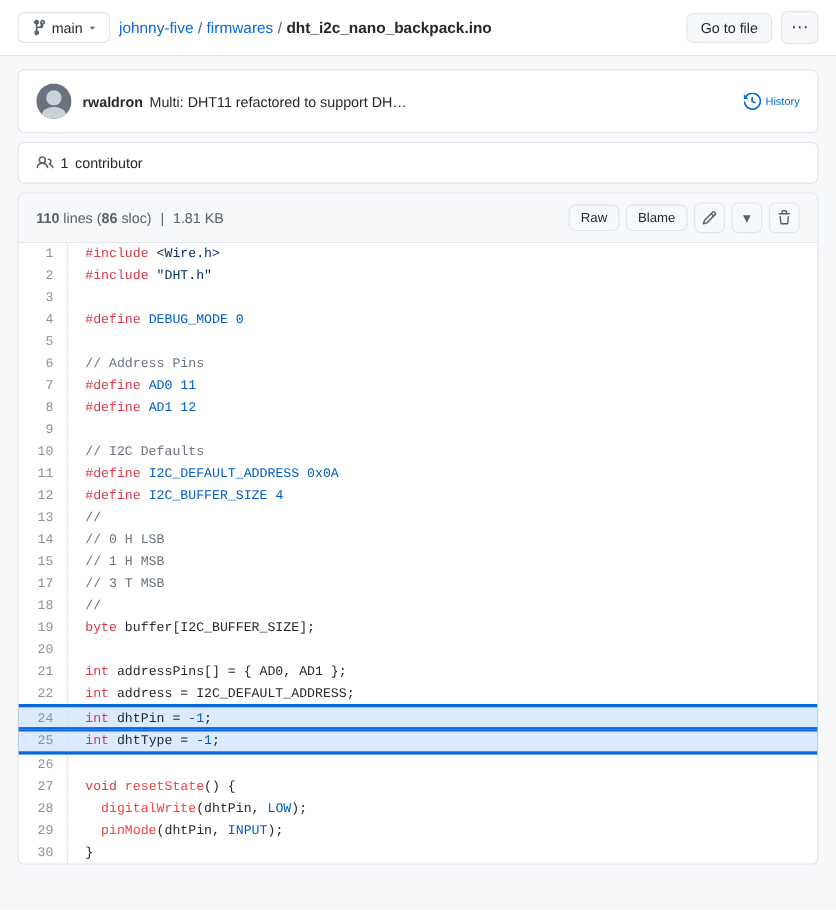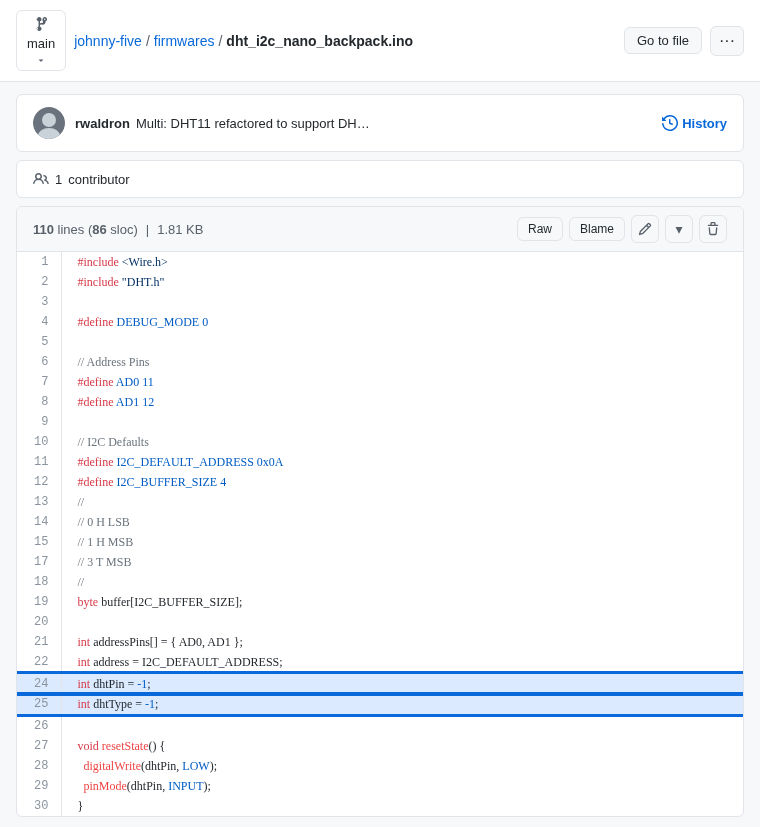--- a/index.html
+++ b/index.html
@@ -25,21 +25,20 @@
       display: flex;
       align-items: center;
       gap: 4px;
       padding: 5px 10px;
       border: 1px solid #e1e4e8;
       border-radius: 6px;
       cursor: pointer;
       font-size: 13px;
       font-weight: 500;
       background: #fff;
-      flex-direction: column;
     }
     .breadcrumb {
       display: flex;
       align-items: center;
       gap: 4px;
       font-size: 14px;
       flex: 1;
     }
     .breadcrumb-link {
       color: #0969da;
@@ -125,22 +124,22 @@
     .commit-hash {
       font-family: monospace;
       color: #0969da;
     }
     .history-link {
       display: flex;
       align-items: center;
       gap: 4px;
       color: #0969da;
       cursor: pointer;
-      font-size: 13px;
-      font-weight: 700;
+      font-size: 10px;
+      font-weight: 400;
       text-decoration: none;
       justify-content: space-between;
     }
 
     
     .contributor-bar {
       display: flex;
       align-items: center;
       padding: 10px 16px;
       background: #fff;
@@ -222,21 +221,20 @@
       color: #8b949e;
       user-select: none;
       vertical-align: top;
       border-right: 1px solid #e1e4e8;
       cursor: pointer;
     }
     .line-code {
       padding: 0 16px;
       white-space: pre;
       color: #24292e;
-      font-family: Liberation Serif, serif;
     }
     
     .line-highlighted .line-num,
     .line-highlighted .line-code {
       background: #dbeafe;
     }
     .line-highlighted {
       outline: 2px solid #0969da;
     }
     

